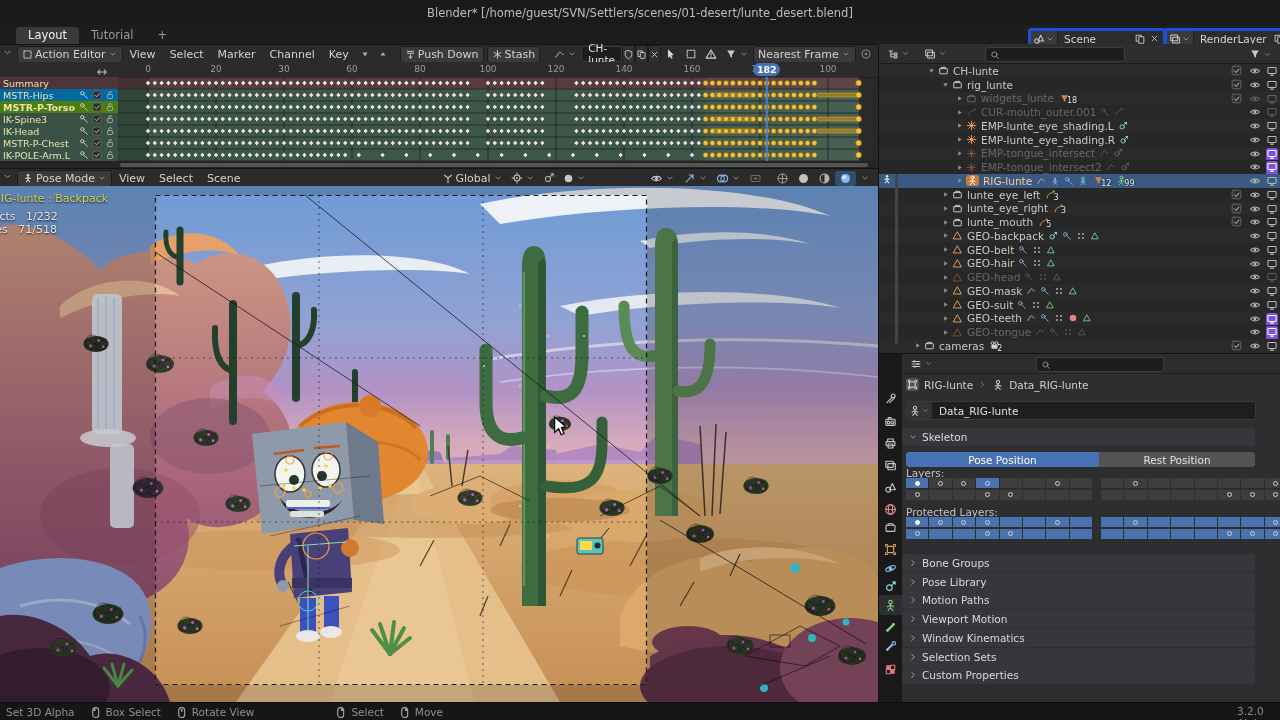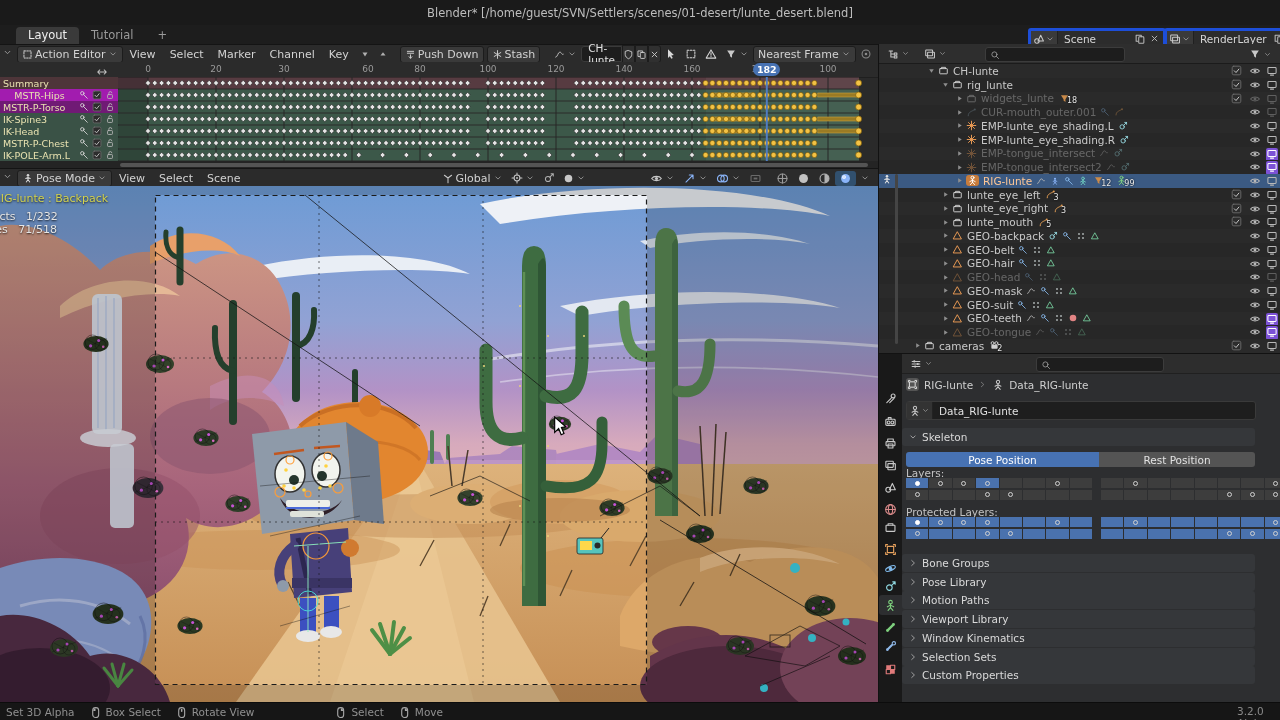--- a/index.html
+++ b/index.html
@@ -300,56 +300,56 @@
       <span class="abs" style="left:96px;top:1px"><span class="ic" style="color:#c0c0c0;width:12px;height:12px">
           <svg viewBox="0 0 14 14">
             <path d="M2 7h10M4.4 4.6L2 7l2.4 2.4M9.6 4.6L12 7l-2.4 2.4"></path>
           </svg>
         </span></span>
     </div>
   <div id="ds-ruler" class="abs">
       <span class="tick" style="left: 30px;">0</span>
       <span class="tick" style="left: 98px;">20</span>
       <span class="tick" style="left: 166px;">30</span>
-      <span class="tick" style="left: 250px;">60</span>
+      <span class="tick" style="left: 234px;">60</span>
       <span class="tick" style="left: 302px;">80</span>
       <span class="tick" style="left: 370px;">100</span>
       <span class="tick" style="left: 438px;">120</span>
       <span class="tick" style="left: 506px;">140</span>
       <span class="tick" style="left: 574px;">160</span>
       <span class="tick" style="left: 642px;">180</span>
       <span class="tick" style="left: 710px;">100</span>
       <div id="ds-pill" style="left: 635.3px;">182</div>
     </div>
   <div id="ds-channels" class="abs">
       <div class="chrow" style="background: rgb(78, 53, 57);">
         <span class="nm">Summary</span>
       </div>
-      <div class="chrow" style="background: #a21caf; text-align: center;">
+      <div class="chrow" style="background: #0369a1;">
         <span class="nm">MSTR-Hips</span>
         <span class="ic" style="color:#d8d8d8;width:10px;height:10px">
           <svg viewBox="0 0 14 14">
             <circle cx="4.6" cy="4.6" r="2.4"></circle>
             <path d="M6.4 6.4L11.6 11.6"></path>
           </svg>
         </span>
         <span class="ic" style="color:#cfcfcf;width:10px;height:10px">
           <svg viewBox="0 0 14 14">
             <rect class="b" x="1.5" y="1.5" width="11" height="11" rx="2"></rect>
             <path d="M4.2 7.4l2.2 2.2 3.6-4.4"></path>
           </svg>
         </span>
         <span class="ic" style="color:#b8b8b8;width:10px;height:10px">
           <svg viewBox="0 0 14 14">
             <rect x="3.6" y="6.4" width="6.8" height="5.4" rx="1"></rect>
             <path d="M5.4 6.4V4.6a2.1 2.1 0 0 1 4.2-.6"></path>
           </svg>
         </span>
       </div>
-      <div class="chrow" style="background: #701a75;">
+      <div class="chrow" style="background: #4d7c0f; font-weight: bold;">
         <span class="nm">MSTR-P-Torso</span>
         <span class="ic" style="color:#d8d8d8;width:10px;height:10px">
           <svg viewBox="0 0 14 14">
             <circle cx="4.6" cy="4.6" r="2.4"></circle>
             <path d="M6.4 6.4L11.6 11.6"></path>
           </svg>
         </span>
         <span class="ic" style="color:#cfcfcf;width:10px;height:10px">
           <svg viewBox="0 0 14 14">
             <rect class="b" x="1.5" y="1.5" width="11" height="11" rx="2"></rect>
@@ -3094,21 +3094,21 @@
           </svg>
         </span>
         <span>Motion Paths</span>
       </div>
       <div class="panelh" style="top: 256.1px;">
         <span class="ic" style="color:#b0b0b0;width:10px;height:10px">
           <svg viewBox="0 0 14 14">
             <path d="M5.2 3.5L9 7l-3.8 3.5"></path>
           </svg>
         </span>
-        <span>Viewport Library</span>
+        <span>Viewport Motion</span>
       </div>
       <div class="panelh" style="top: 274.8px;">
         <span class="ic" style="color:#b0b0b0;width:10px;height:10px">
           <svg viewBox="0 0 14 14">
             <path d="M5.2 3.5L9 7l-3.8 3.5"></path>
           </svg>
         </span>
         <span>Window Kinematics</span>
       </div>
       <div class="panelh" style="top: 293.5px;">

